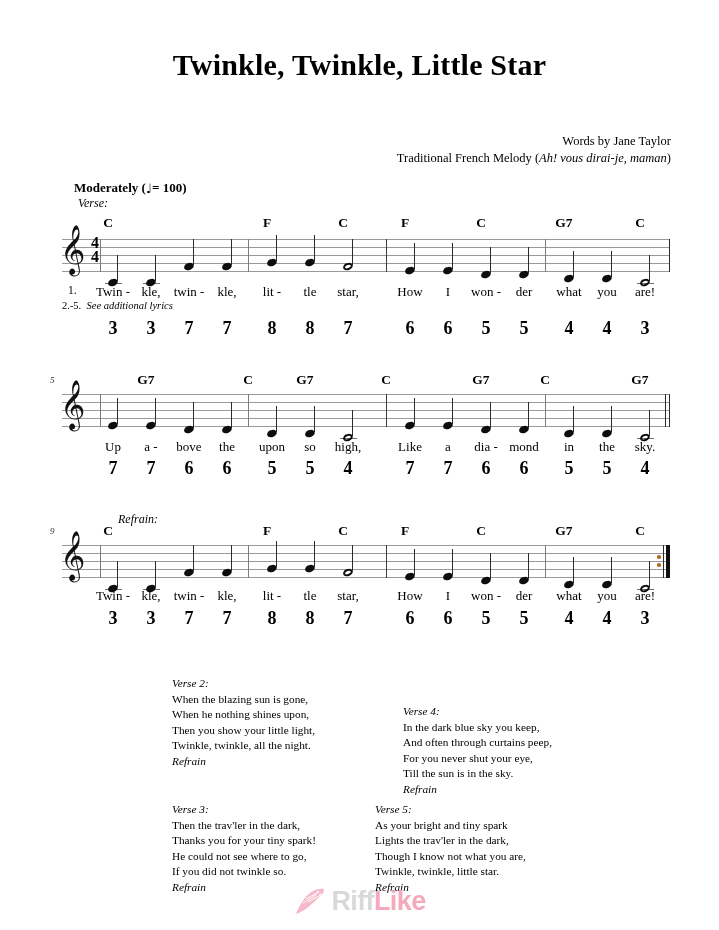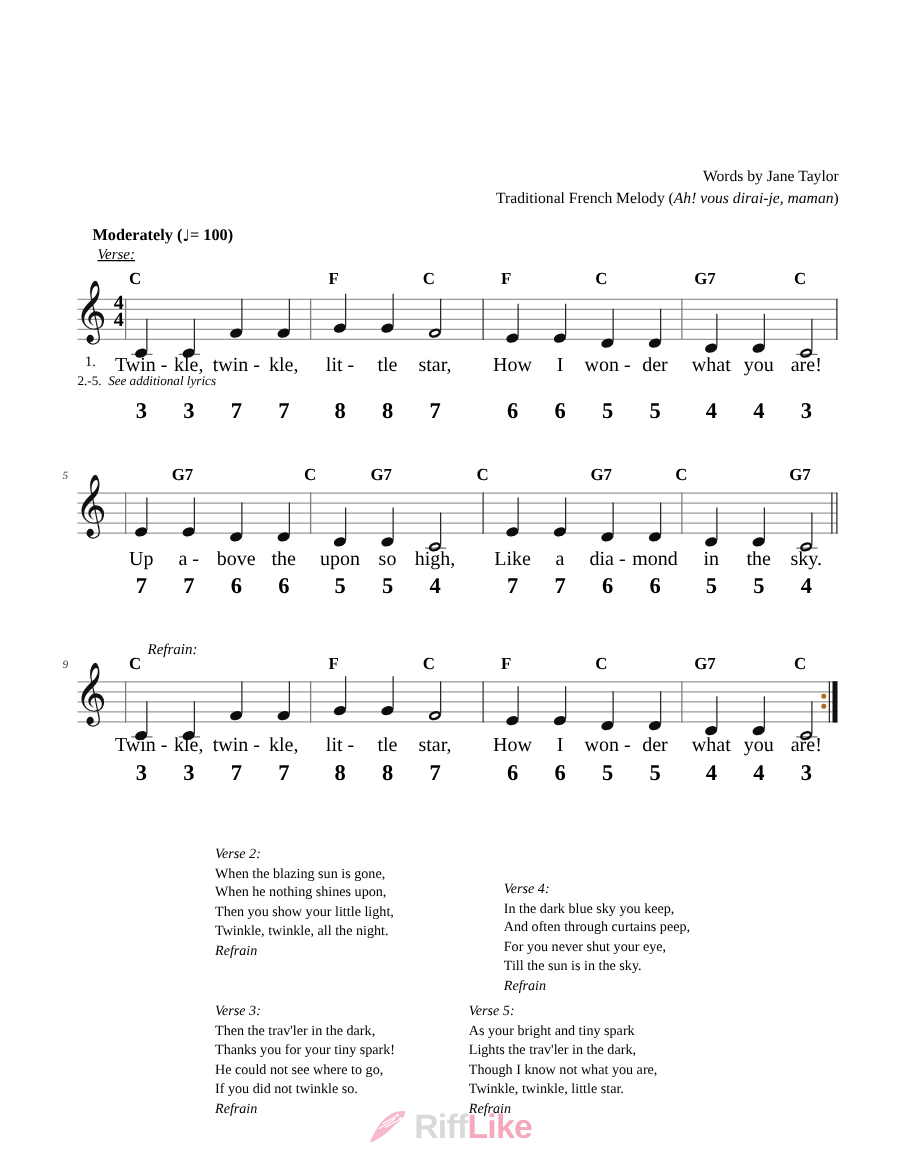--- a/index.html
+++ b/index.html
@@ -168,21 +168,21 @@
   
   .measnum {
     position: absolute;
     font-size: 9px;
     font-style: italic;
     color: #333;
   }
   
   .lyric {
     position: absolute;
-    font-size: 16px;
+    font-size: 13px;
     transform: translateX(-50%);
     white-space: nowrap;
   }
   .lyric-prefix {
     position: absolute;
     font-size: 11.5px;
     white-space: nowrap;
   }
   .altlyric {
     position: absolute;
@@ -232,34 +232,35 @@
     letter-spacing: -0.6px;
   }
   .logo .w1 { color: #d9d9d9; }
   .logo .w2 { color: #f4a9bd; }
 </style>
 </head>
 <body>
 
 <div class="page">
 
+  <div class="title">Twinkle, Twinkle, Little Star</div>
 
   <div class="credits">
     <div>Words by Jane Taylor</div>
     <div><span>Traditional French Melody (</span><span class="it">Ah! vous dirai-je, maman</span><span>)</span></div>
   </div>
 
   <div class="tempo">
     <span>Moderately</span>
     <span>(</span><span class="notegl">♩</span><span>= 100</span><span>)</span>
   </div>
 
   <div id="systems-root">
       <div class="system">
-        <div class="section-label" style="left: 78px; top: 196px; text-decoration: underline;">Verse:</div>
+        <div class="section-label" style="left: 78px; top: 196px;">Verse:</div>
         <div class="chord" style="left: 108px; top: 215px;">C</div>
         <div class="chord" style="left: 267px; top: 215px;">F</div>
         <div class="chord" style="left: 343px; top: 215px;">C</div>
         <div class="chord" style="left: 405px; top: 215px;">F</div>
         <div class="chord" style="left: 481px; top: 215px;">C</div>
         <div class="chord" style="left: 564px; top: 215px;">G7</div>
         <div class="chord" style="left: 640px; top: 215px;">C</div>
         <div class="staff" style="top: 239px;">
           <div class="line l0"></div>
           <div class="line l1"></div>

